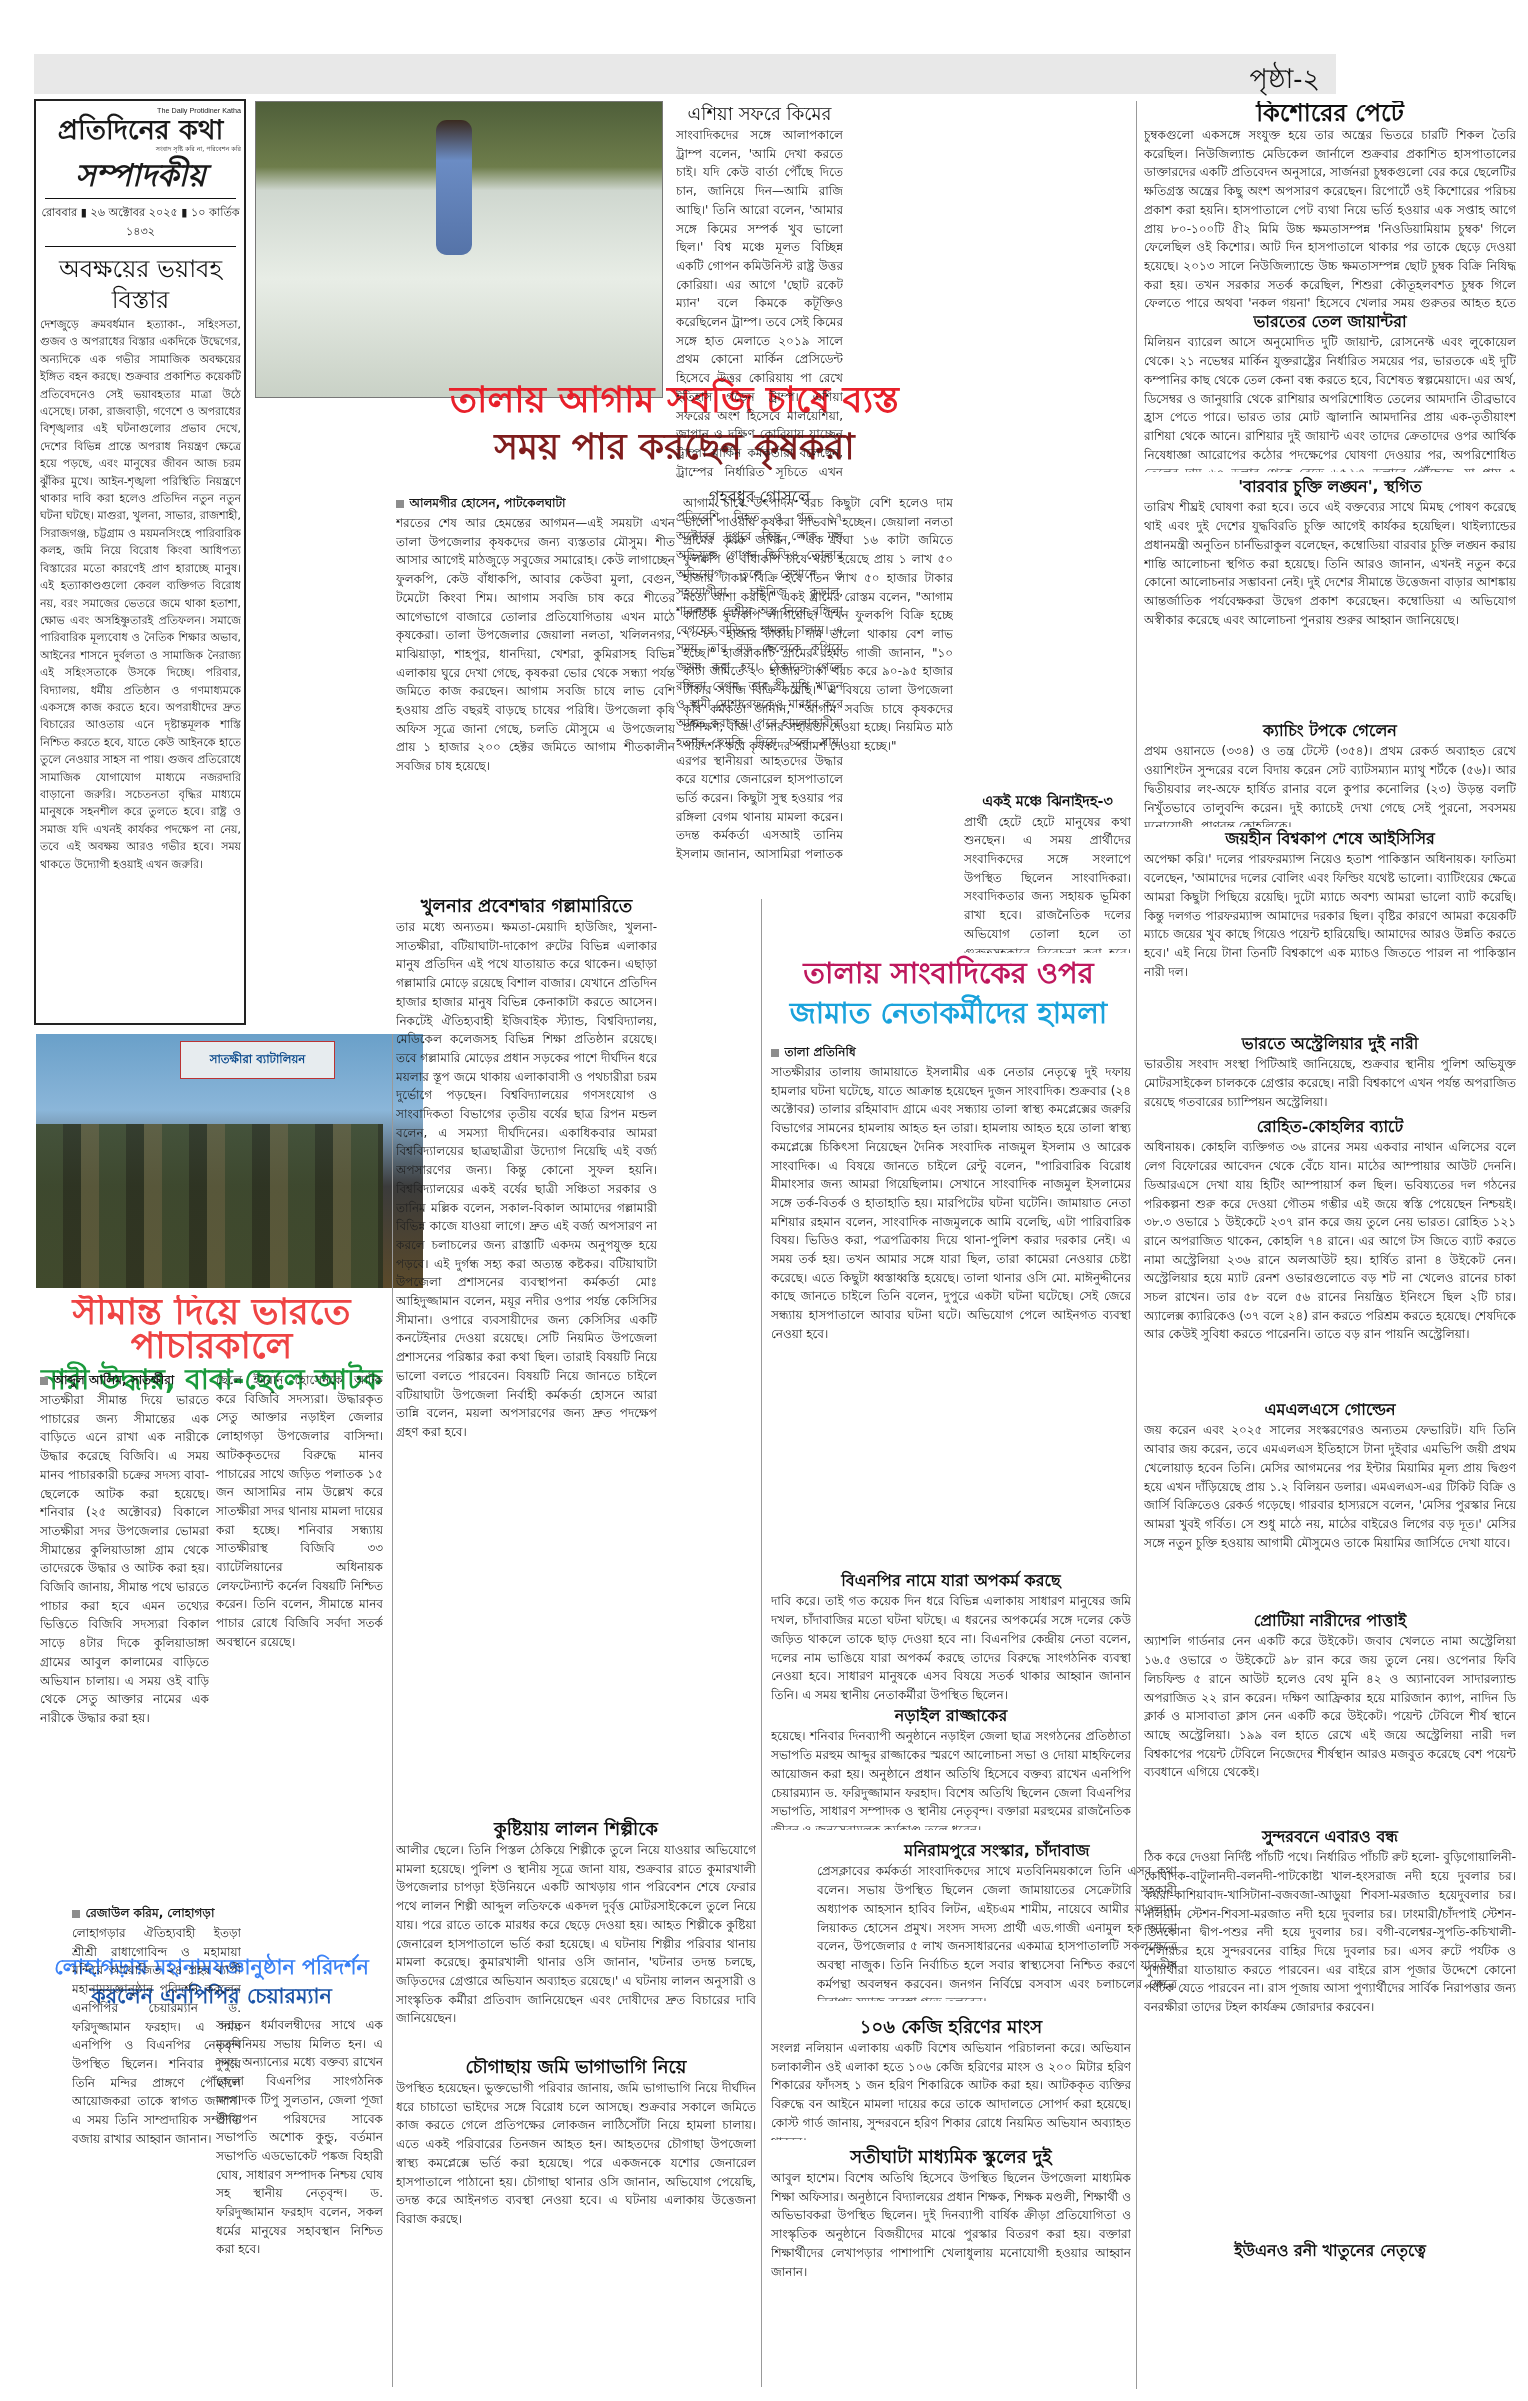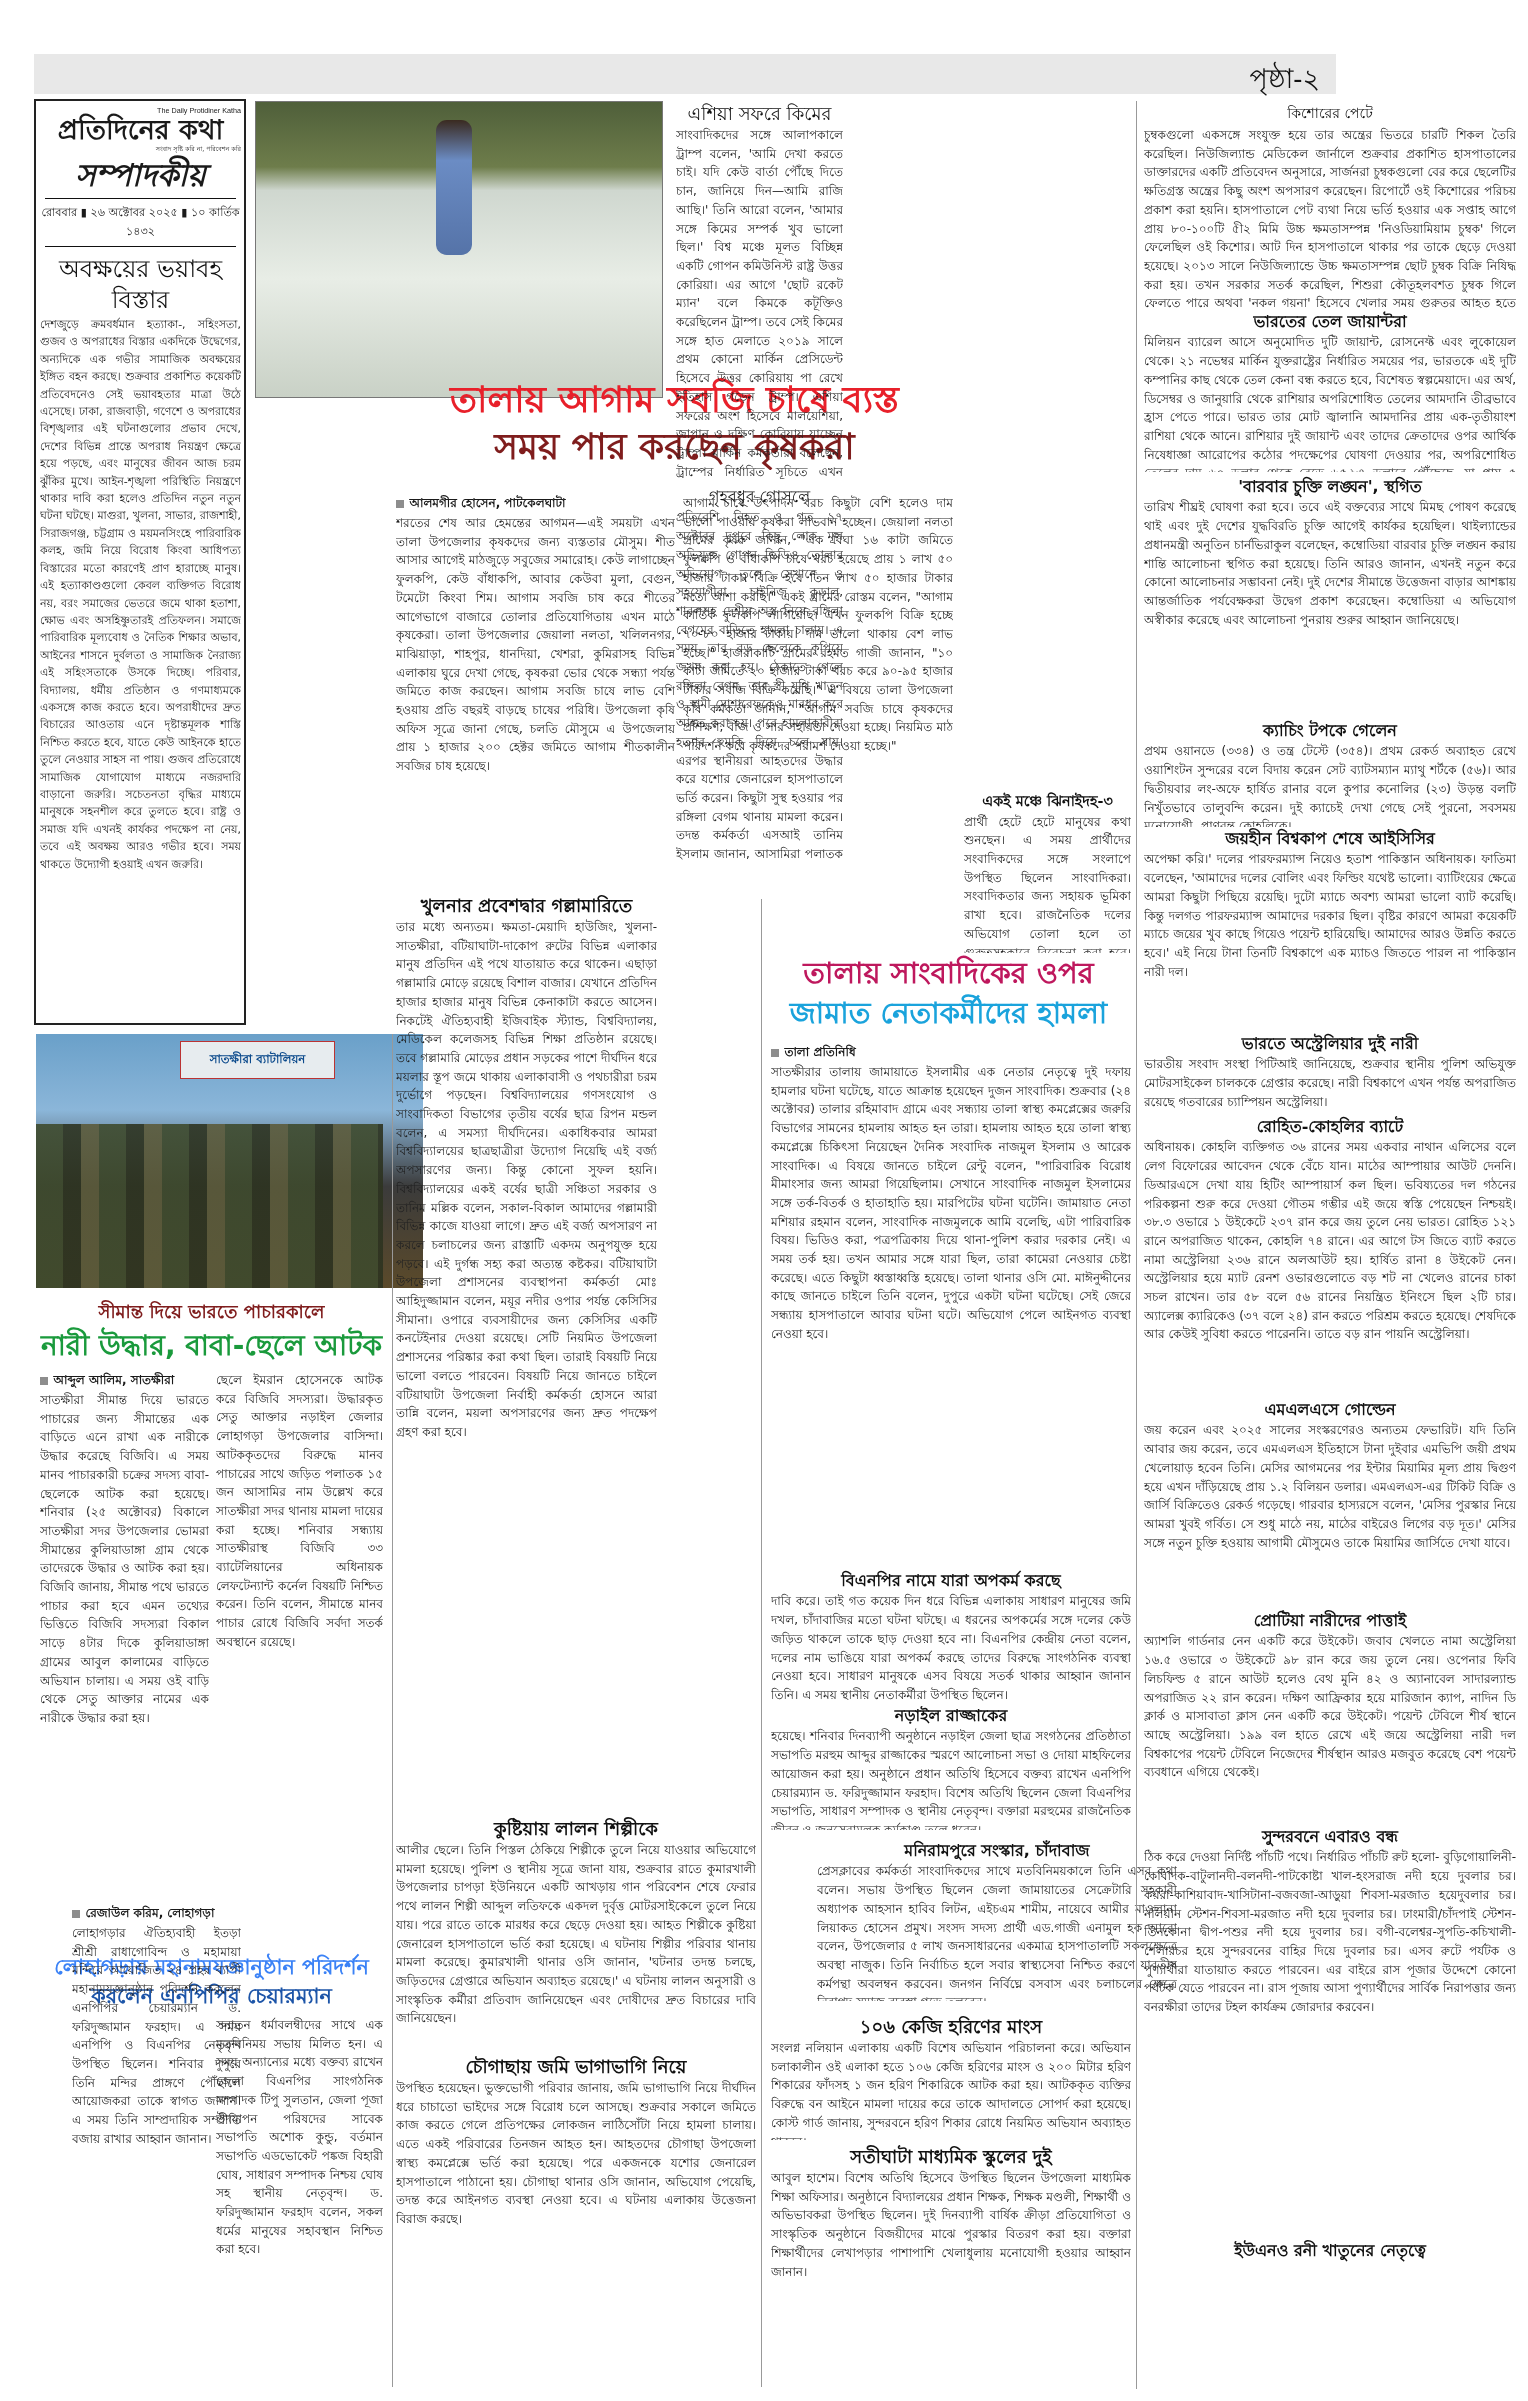--- a/index.html
+++ b/index.html
@@ -36,21 +36,21 @@
 <div class="col" style="left:40px;top:254px;width:201px;height:766px;">
   <div class="hl" style="font-size:24px;line-height:31px;font-weight:normal;">অবক্ষয়ের ভয়াবহ বিস্তার</div>
   <div class="body" style="font-size:11px;line-height:17.4px;">দেশজুড়ে ক্রমবর্ধমান হত্যাকা-, সহিংসতা, গুজব ও অপরাধের বিস্তার একদিকে উদ্বেগের, অন্যদিকে এক গভীর সামাজিক অবক্ষয়ের ইঙ্গিত বহন করছে। শুক্রবার প্রকাশিত কয়েকটি প্রতিবেদনেও সেই ভয়াবহতার মাত্রা উঠে এসেছে। ঢাকা, রাজবাড়ী, গণেশে ও অপরাধের বিশৃঙ্খলার এই ঘটনাগুলোর প্রভাব দেখে, দেশের বিভিন্ন প্রান্তে অপরাধ নিয়ন্ত্রণ ক্ষেত্রে হয়ে পড়ছে, এবং মানুষের জীবন আজ চরম ঝুঁকির মুখে। আইন-শৃঙ্খলা পরিস্থিতি নিয়ন্ত্রণে থাকার দাবি করা হলেও প্রতিদিন নতুন নতুন ঘটনা ঘটছে। মাগুরা, খুলনা, সাভার, রাজশাহী, সিরাজগঞ্জ, চট্টগ্রাম ও ময়মনসিংহে পারিবারিক কলহ, জমি নিয়ে বিরোধ কিংবা আধিপত্য বিস্তারের মতো কারণেই প্রাণ হারাচ্ছে মানুষ। এই হত্যাকাণ্ডগুলো কেবল ব্যক্তিগত বিরোধ নয়, বরং সমাজের ভেতরে জমে থাকা হতাশা, ক্ষোভ এবং অসহিষ্ণুতারই প্রতিফলন। সমাজে পারিবারিক মূল্যবোধ ও নৈতিক শিক্ষার অভাব, আইনের শাসনে দুর্বলতা ও সামাজিক নৈরাজ্য এই সহিংসতাকে উসকে দিচ্ছে। পরিবার, বিদ্যালয়, ধর্মীয় প্রতিষ্ঠান ও গণমাধ্যমকে একসঙ্গে কাজ করতে হবে। অপরাধীদের দ্রুত বিচারের আওতায় এনে দৃষ্টান্তমূলক শাস্তি নিশ্চিত করতে হবে, যাতে কেউ আইনকে হাতে তুলে নেওয়ার সাহস না পায়। গুজব প্রতিরোধে সামাজিক যোগাযোগ মাধ্যমে নজরদারি বাড়ানো জরুরি। সচেতনতা বৃদ্ধির মাধ্যমে মানুষকে সহনশীল করে তুলতে হবে। রাষ্ট্র ও সমাজ যদি এখনই কার্যকর পদক্ষেপ না নেয়, তবে এই অবক্ষয় আরও গভীর হবে। সময় থাকতে উদ্যোগী হওয়াই এখন জরুরি।</div>
 </div>
 
 <div class="photo" style="left:36px;top:1034px;width:347px;height:254px;background:linear-gradient(180deg,#6aa0c9 0%,#8bb6d9 30%,#3b3b3b 60%,#5b4a2a 100%);padding-left:40px;">
   <div style="position:absolute;left:144px;top:7.2px;width:153px;height:36px;background:#e7ecef;border:1.8px solid #b33;text-align:center;font-size:11.7px;font-weight:bold;color:#0c4a8c;line-height:34px;">সাতক্ষীরা ব্যাটালিয়ন</div>
   <div style="position:absolute;left:0;top:90px;width:347px;height:164px;background:repeating-linear-gradient(90deg,#3e4a2d 0 27px,#2d3320 27px 45px,#5b5a3a 45px 63px);opacity:.9;"></div>
 </div>
 <div class="col" style="left:36px;top:1295px;width:351px;">
-  <div class="hl" style="font-size:18px;line-height:34px;color:#7f1d1d;">সীমান্ত দিয়ে ভারতে পাচারকালে</div>
+  <div class="hl" style="font-size:36px;line-height:34px;color:#ef4444;">সীমান্ত দিয়ে ভারতে পাচারকালে</div>
   <div class="hl" style="font-size:28px;line-height:34px;color:#1a9a3c;">নারী উদ্ধার, বাবা-ছেলে আটক</div>
 </div>
 <div class="col" style="left:40px;top:1371px;width:169px;height:575px;">
   <div class="byline"><span class="dot"></span><span>আব্দুল আলিম, সাতক্ষীরা</span></div>
   <div class="body">সাতক্ষীরা সীমান্ত দিয়ে ভারতে পাচারের জন্য সীমান্তের এক বাড়িতে এনে রাখা এক নারীকে উদ্ধার করেছে বিজিবি। এ সময় মানব পাচারকারী চক্রের সদস্য বাবা-ছেলেকে আটক করা হয়েছে। শনিবার (২৫ অক্টোবর) বিকালে সাতক্ষীরা সদর উপজেলার ভোমরা সীমান্তের কুলিয়াডাঙ্গা গ্রাম থেকে তাদেরকে উদ্ধার ও আটক করা হয়। বিজিবি জানায়, সীমান্ত পথে ভারতে পাচার করা হবে এমন তথ্যের ভিত্তিতে বিজিবি সদস্যরা বিকাল সাড়ে ৪টার দিকে কুলিয়াডাঙ্গা গ্রামের আবুল কালামের বাড়িতে অভিযান চালায়। এ সময় ওই বাড়ি থেকে সেতু আক্তার নামের এক নারীকে উদ্ধার করা হয়।</div>
 </div>
 <div class="col" style="left:216px;top:1371px;width:167px;height:575px;">
   <div class="body">ছেলে ইমরান হোসেনকে আটক করে বিজিবি সদস্যরা। উদ্ধারকৃত সেতু আক্তার নড়াইল জেলার লোহাগড়া উপজেলার বাসিন্দা। আটককৃতদের বিরুদ্ধে মানব পাচারের সাথে জড়িত পলাতক ১৫ জন আসামির নাম উল্লেখ করে সাতক্ষীরা সদর থানায় মামলা দায়ের করা হচ্ছে। শনিবার সন্ধ্যায় সাতক্ষীরাস্থ বিজিবি ৩৩ ব্যাটেলিয়ানের অধিনায়ক লেফটেন্যান্ট কর্নেল বিষয়টি নিশ্চিত করেন। তিনি বলেন, সীমান্তে মানব পাচার রোধে বিজিবি সর্বদা সতর্ক অবস্থানে রয়েছে।</div>
 </div>
 
@@ -134,21 +134,21 @@
   <div class="body">প্রতিবেশি নিহত ও গত ১৭ অক্টোবর দুপুরে কিছু লোক মূল অভিযুক্ত গোপন ভিডিও তোলার অভিযোগ তুলে সেখানে ও সহযোগীরা চাইনিজ কুড়াল, শাবলসহ দেশীয় অস্ত্র নিয়ে রঙ্গিলা বেগমের বাড়িতে হামলা চালায়। এ সময় তার বড় ছেলেকে কুপিয়ে জখম করা হয়। ঠেকাতে গেলে রঙ্গিলা বেগম, তার স্ত্রী যুথি খাতুন ও স্বামী মোশারেফকেও মারধর করে আহত করা হয়। পরে হামলাকারীরা হত্যার হুমকি দিয়ে চলে যায়। এরপর স্থানীয়রা আহতদের উদ্ধার করে যশোর জেনারেল হাসপাতালে ভর্তি করেন। কিছুটা সুস্থ হওয়ার পর রঙ্গিলা বেগম থানায় মামলা করেন। তদন্ত কর্মকর্তা এসআই তানিম ইসলাম জানান, আসামিরা পলাতক রয়েছে। তাদের আটকের জন্য অভিযান চলছে।</div>
 </div>
 <div class="col" style="left:964px;top:791px;width:167px;height:162px;">
   <div class="hl" style="font-size:14.4px;line-height:21.6px;">একই মঞ্চে ঝিনাইদহ-৩</div>
   <div class="body">প্রার্থী হেটে হেটে মানুষের কথা শুনছেন। এ সময় প্রার্থীদের সংবাদিকদের সঙ্গে সংলাপে উপস্থিত ছিলেন সাংবাদিকরা। সংবাদিকতার জন্য সহায়ক ভূমিকা রাখা হবে। রাজনৈতিক দলের অভিযোগ তোলা হলে তা গুরুত্বসহকারে বিবেচনা করা হবে। ঝিনাইদহ-৩ আসনে বিএনপির প্রার্থী ও জামায়াত প্রার্থী অংশ নেন।</div>
 </div>
 
 <div class="col" style="left:971px;top:101px;width:171px;height:0;"></div>
 
 <div class="col" style="left:1144px;top:101px;width:372px;height:207px;">
-  <div class="hl" style="font-size:14px;line-height:25px;font-weight:normal;">কিশোরের পেটে</div>
+  <div class="hl" style="font-size:24px;line-height:25px;font-weight:bold;">কিশোরের পেটে</div>
   <div class="body">চুম্বকগুলো একসঙ্গে সংযুক্ত হয়ে তার অন্ত্রের ভিতরে চারটি শিকল তৈরি করেছিল। নিউজিল্যান্ড মেডিকেল জার্নালে শুক্রবার প্রকাশিত হাসপাতালের ডাক্তারদের একটি প্রতিবেদন অনুসারে, সার্জনরা চুম্বকগুলো বের করে ছেলেটির ক্ষতিগ্রস্ত অন্ত্রের কিছু অংশ অপসারণ করেছেন। রিপোর্টে ওই কিশোরের পরিচয় প্রকাশ করা হয়নি। হাসপাতালে পেট ব্যথা নিয়ে ভর্তি হওয়ার এক সপ্তাহ আগে প্রায় ৮০-১০০টি ৫ী২ মিমি উচ্চ ক্ষমতাসম্পন্ন 'নিওডিয়ামিয়াম চুম্বক' গিলে ফেলেছিল ওই কিশোর। আট দিন হাসপাতালে থাকার পর তাকে ছেড়ে দেওয়া হয়েছে। ২০১৩ সালে নিউজিল্যান্ডে উচ্চ ক্ষমতাসম্পন্ন ছোট চুম্বক বিক্রি নিষিদ্ধ করা হয়। তখন সরকার সতর্ক করেছিল, শিশুরা কৌতূহলবশত চুম্বক গিলে ফেলতে পারে অথবা 'নকল গয়না' হিসেবে খেলার সময় গুরুতর আহত হতে পারে। -সূত্র : এনবিসি নিউজ।</div>
 </div>
 <div class="col" style="left:1144px;top:310px;width:372px;height:162px;">
   <div class="hl" style="font-size:16px;line-height:23.4px;">ভারতের তেল জায়ান্টরা</div>
   <div class="body">মিলিয়ন ব্যারেল আসে অনুমোদিত দুটি জায়ান্ট, রোসনেফ্ট এবং লুকোয়েল থেকে। ২১ নভেম্বর মার্কিন যুক্তরাষ্ট্রের নির্ধারিত সময়ের পর, ভারতকে এই দুটি কম্পানির কাছ থেকে তেল কেনা বন্ধ করতে হবে, বিশেষত স্বল্পমেয়াদে। এর অর্থ, ডিসেম্বর ও জানুয়ারি থেকে রাশিয়ার অপরিশোধিত তেলের আমদানি তীব্রভাবে হ্রাস পেতে পারে। ভারত তার মোট জ্বালানি আমদানির প্রায় এক-তৃতীয়াংশ রাশিয়া থেকে আনে। রাশিয়ার দুই জায়ান্ট এবং তাদের ক্রেতাদের ওপর আর্থিক নিষেধাজ্ঞা আরোপের কঠোর পদক্ষেপের ঘোষণা দেওয়ার পর, অপরিশোধিত তেলের দাম ৬০ ডলার থেকে বেড়ে ৬৫.৮৭ ডলারে পৌঁছেছে, যা প্রায় ৫ শতাংশ বৃদ্ধি। ডিসেম্বর ও জানুয়ারিতে দাম আরো বাড়তে পারে।</div>
 </div>
 <div class="col" style="left:1144px;top:475px;width:372px;height:243px;">
   <div class="hl" style="font-size:16px;line-height:23.4px;">'বারবার চুক্তি লঙ্ঘন', স্থগিত</div>
   <div class="body">তারিখ শীঘ্রই ঘোষণা করা হবে। তবে এই বক্তব্যের সাথে মিমছ পোষণ করেছে থাই এবং দুই দেশের যুদ্ধবিরতি চুক্তি আগেই কার্যকর হয়েছিল। থাইল্যান্ডের প্রধানমন্ত্রী অনুতিন চার্নভিরাকুল বলেছেন, কম্বোডিয়া বারবার চুক্তি লঙ্ঘন করায় শান্তি আলোচনা স্থগিত করা হয়েছে। তিনি আরও জানান, এখনই নতুন করে কোনো আলোচনার সম্ভাবনা নেই। দুই দেশের সীমান্তে উত্তেজনা বাড়ার আশঙ্কায় আন্তর্জাতিক পর্যবেক্ষকরা উদ্বেগ প্রকাশ করেছেন। কম্বোডিয়া এ অভিযোগ অস্বীকার করেছে এবং আলোচনা পুনরায় শুরুর আহ্বান জানিয়েছে।</div>
 </div>

